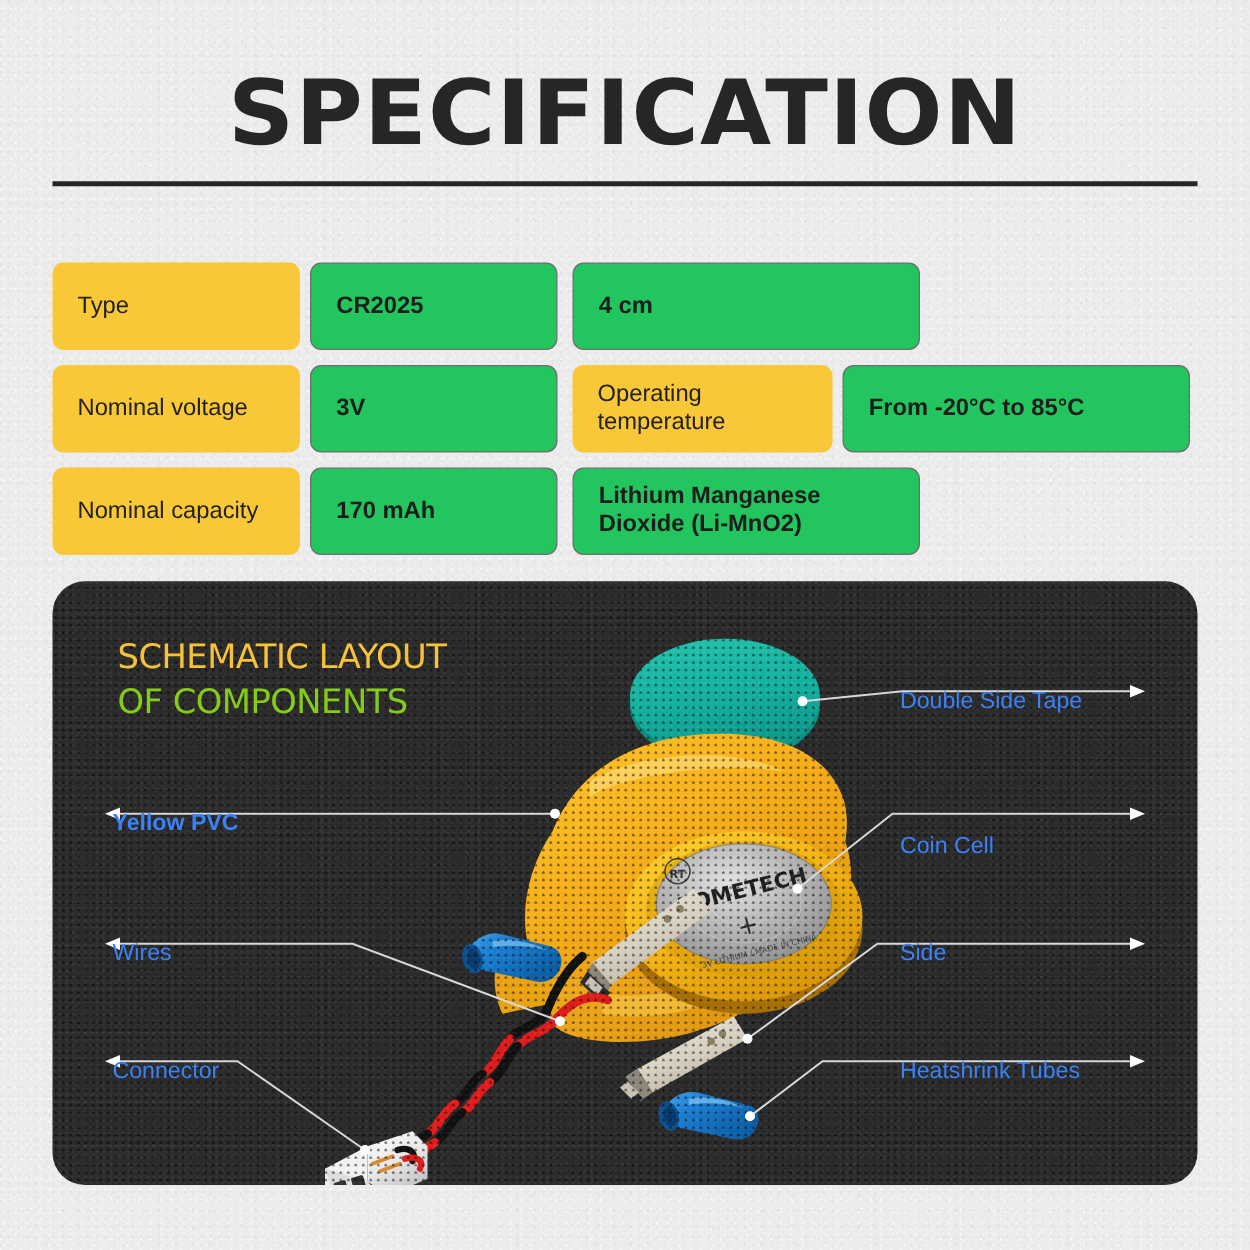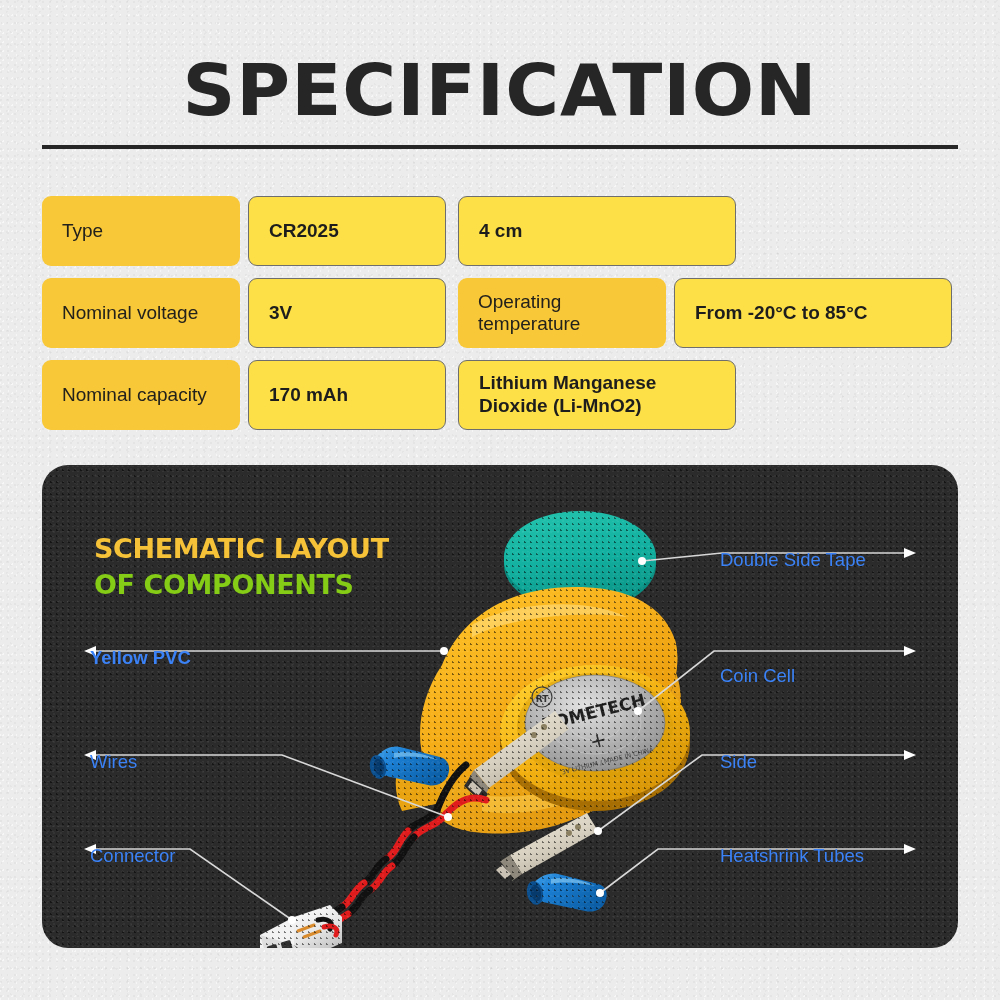--- a/index.html
+++ b/index.html
@@ -34,37 +34,37 @@
     color:#262626;
     transform:scaleX(1.02);
   }
   #title-rule{
     position:absolute; left:42px; top:145px; width:916px; height:4px;
     background:#262626;
   }
 
   
   #spec-table{
-    position:absolute; left:42px; top:196px; width:916px;
+    position:absolute; left:42px; top:210px; width:916px;
     display:grid; grid-template-columns:404px 404px; column-gap:108px; row-gap:14px;gap:12px;
   }
   .spec-row{ display:grid; grid-template-columns:198px 198px; column-gap:8px; }
   .spec-key{
     background:#F8C838;
     border-radius:9px;
     display:flex; align-items:center;
     padding:0 20px;
     min-height:70px;
     font-size:19px;
     font-weight:400;
     color:#23211c;
     line-height:1.18;
   }
   .spec-val{
-    background:#fde047;
+    background:#22c55e;
     border:1px solid #6e6e6e;
     border-radius:9px;
     display:flex; align-items:center;
     padding:0 20px;
     min-height:70px;
     font-size:19px;
     font-weight:700;
     color:#1d1d1d;
     line-height:1.2;
   }
@@ -86,21 +86,21 @@
       radial-gradient(circle at 20% 30%, rgba(255,255,255,.055) 0 1px, transparent 1px),
       radial-gradient(circle at 70% 60%, rgba(255,255,255,.045) 0 1px, transparent 1px),
       radial-gradient(circle at 45% 85%, rgba(0,0,0,.5) 0 1px, transparent 1px),
       radial-gradient(circle at 90% 15%, rgba(255,255,255,.04) 0 1px, transparent 1px);
     background-size:5px 5px, 7px 7px, 6px 6px, 9px 9px;
     pointer-events:none;
   }
   #sch-head{
     position:absolute; left:52px; top:43px;
     font-family:"DejaVu Sans", sans-serif;
-    font-weight:700; font-size:27px; letter-spacing:-.4px; line-height:1.32;margin-top:23px;
+    font-weight:400; font-size:27px; letter-spacing:-.4px; line-height:1.32;
   }
   #sch-head .l1{ color:#F6C338; }
   #sch-head .l2{ color:#84cc16; }
 
   .callout{
     position:absolute;
     color:#3b82f6;
     font-size:18.5px;
     font-weight:500;
     white-space:nowrap;

